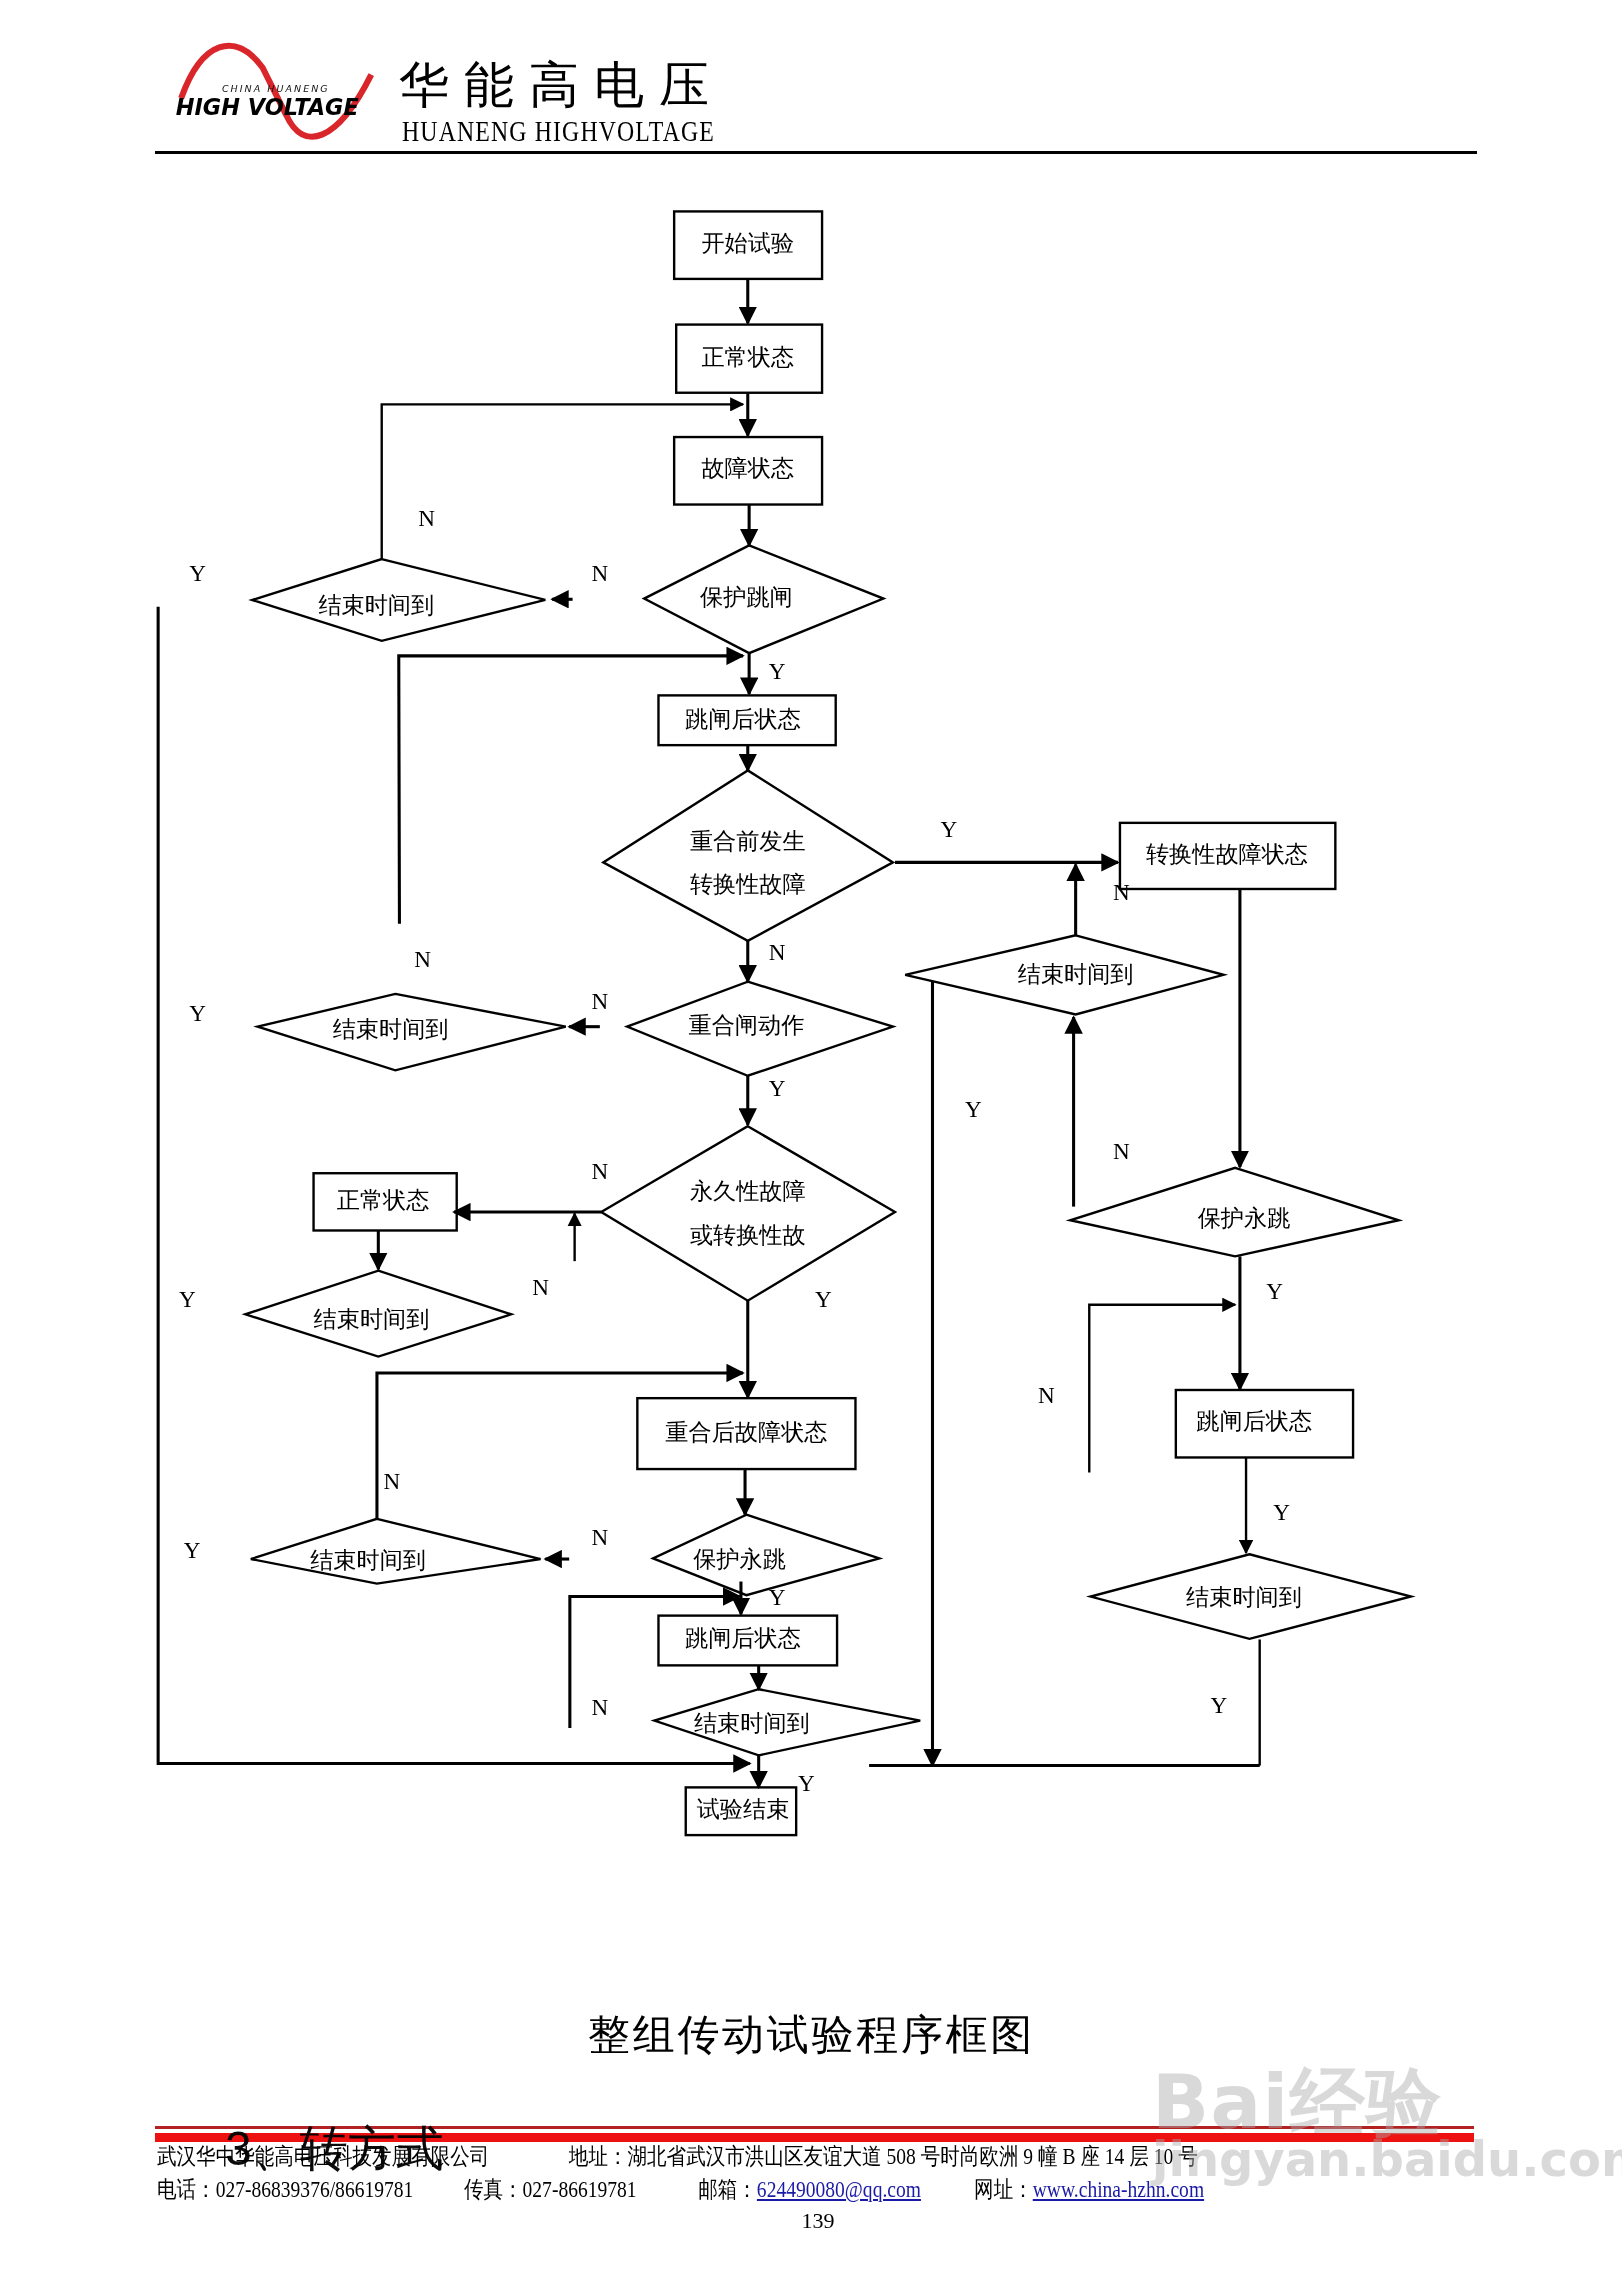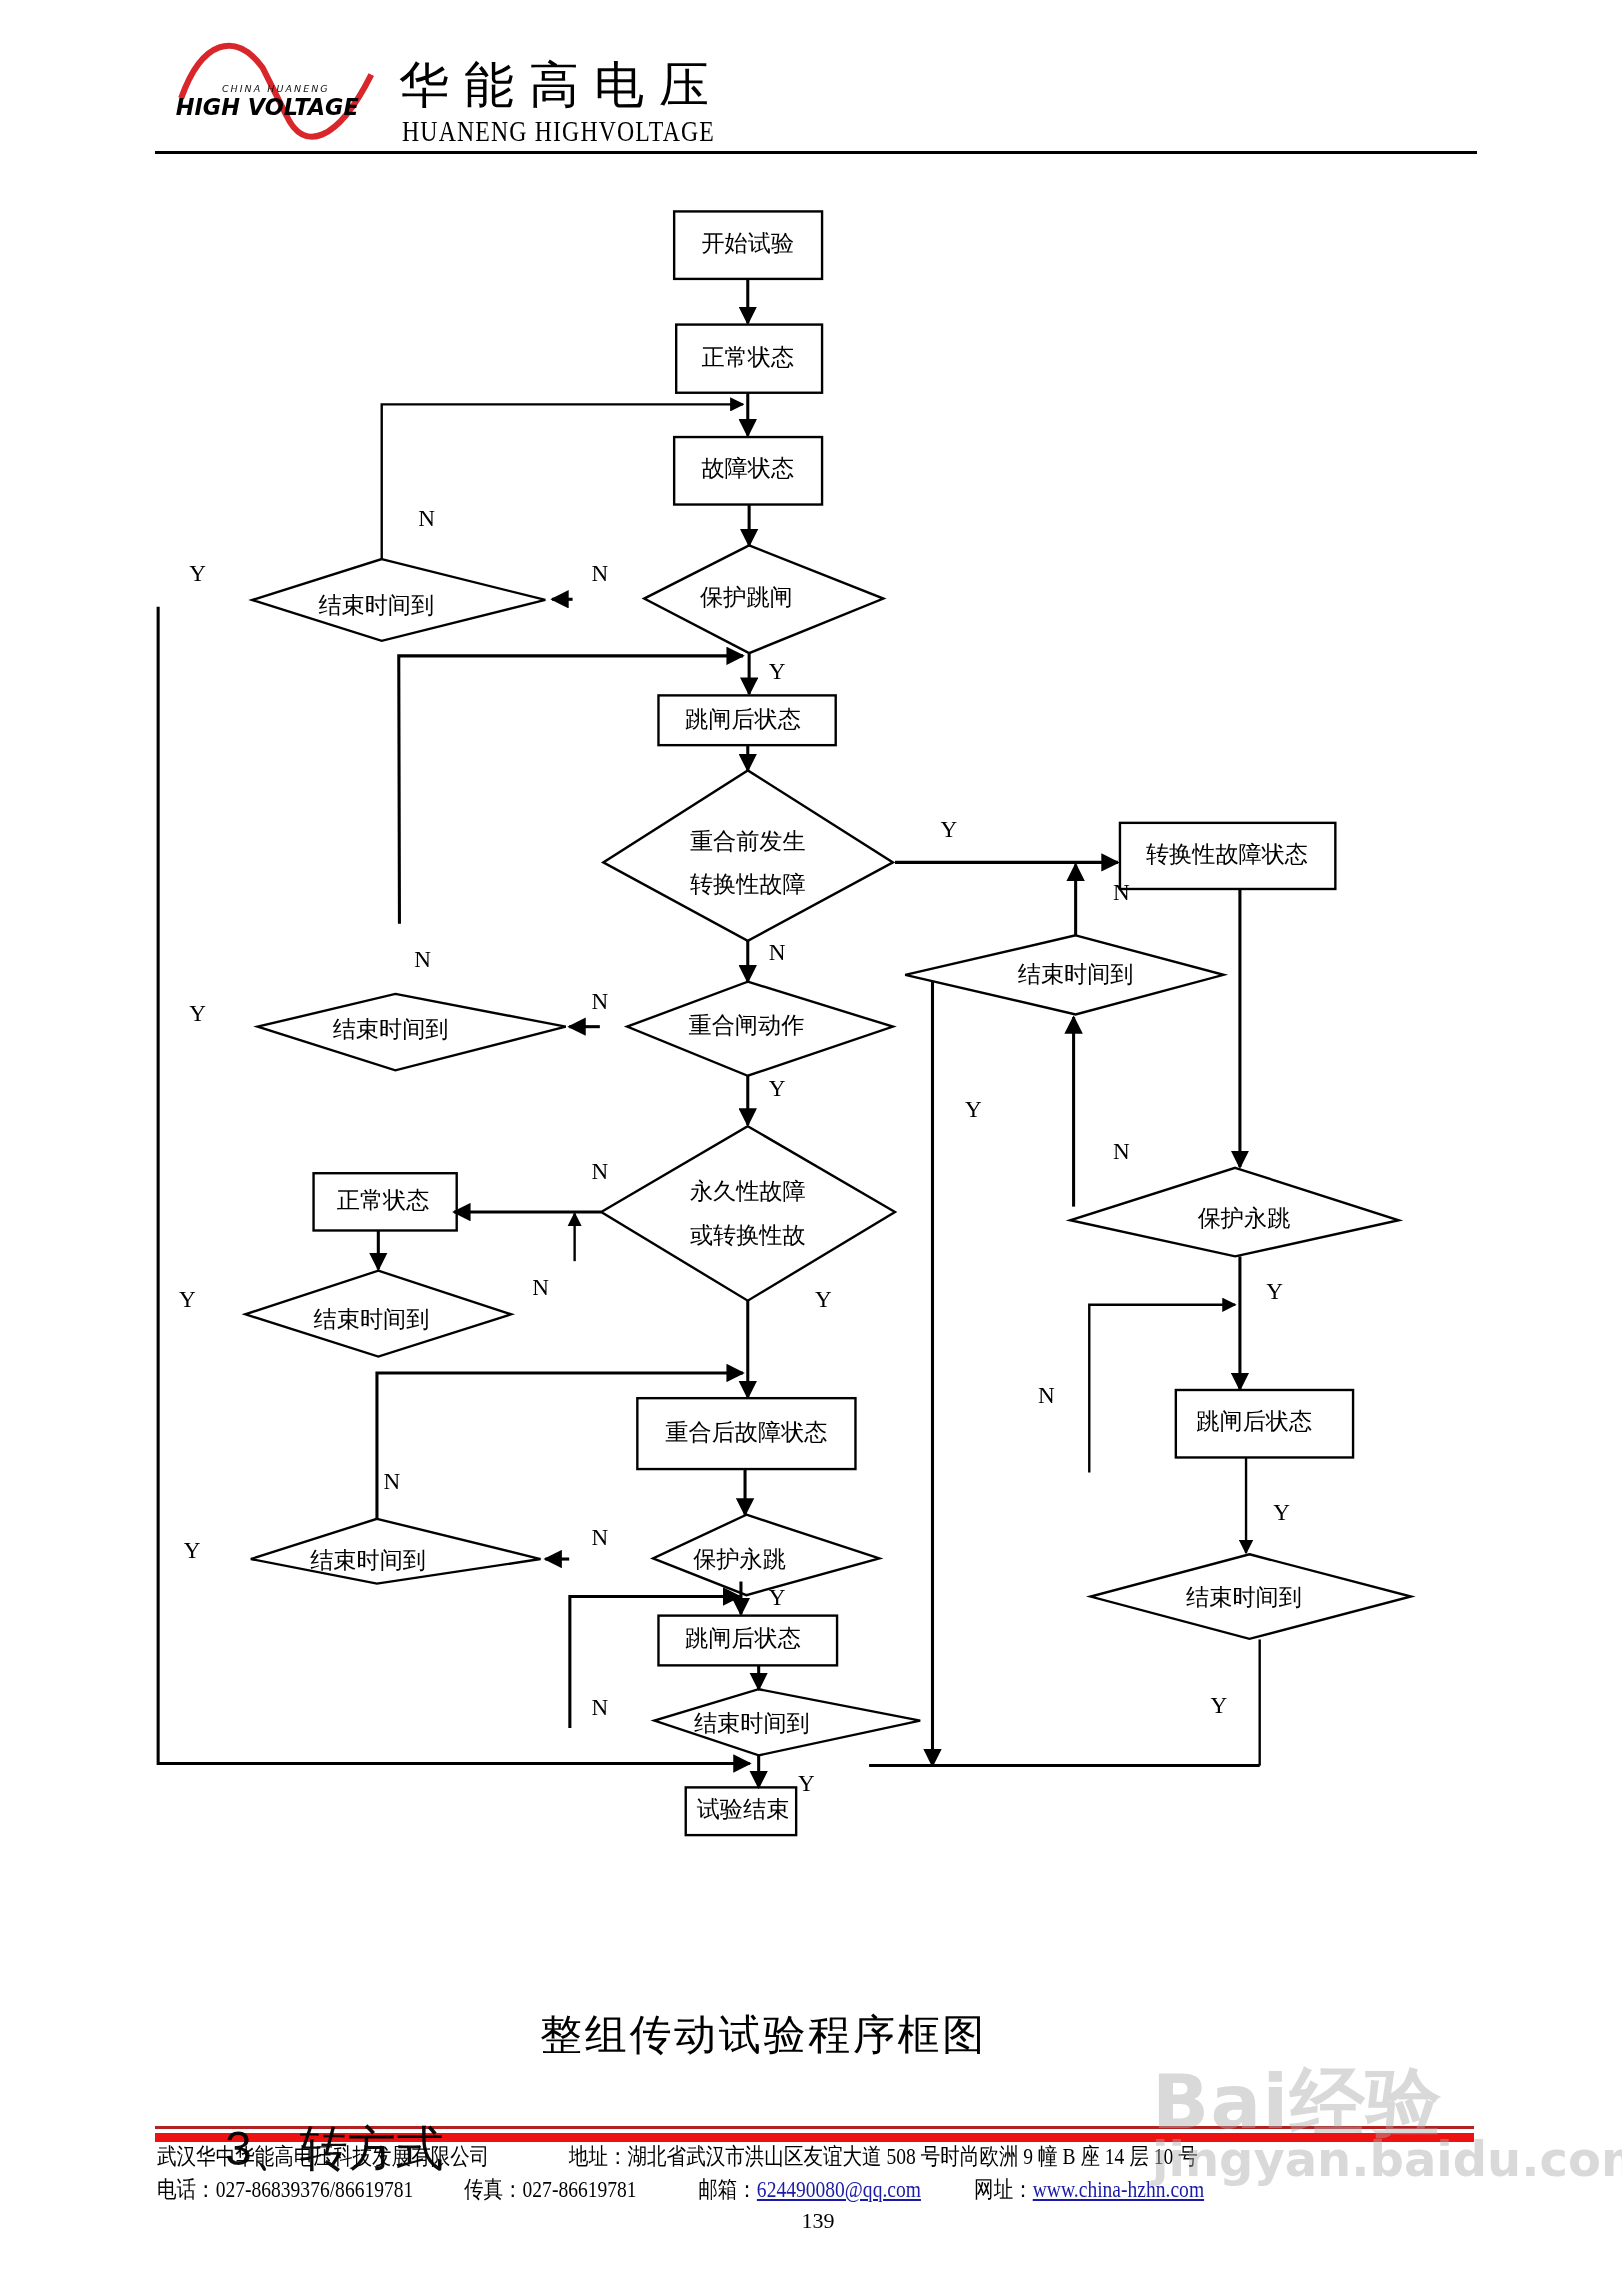--- a/index.html
+++ b/index.html
@@ -10,21 +10,21 @@
   .logo-small { font-family:"DejaVu Sans", sans-serif; font-style:italic; font-size:14px; letter-spacing:3px; fill:#111; }
   .logo-big { font-family:"DejaVu Sans", sans-serif; font-weight:bold; font-style:italic; font-size:33px; fill:#000; }
   #brand-cn { left:399px; top:60px; font-family:"DejaVu Serif", serif; font-size:50px; letter-spacing:15px; line-height:1; }
   #brand-en { left:402px; top:117px; font-family:"Liberation Serif", serif; font-size:29px; letter-spacing:1.4px; transform:scaleX(0.82); transform-origin:left top; line-height:1; }
   #flow { left:0; top:0; }
   .shape { fill:none; stroke:#000; stroke-width:3.5; }
   .conn { fill:none; stroke:#000; stroke-width:4.5; }
   .conn-thin { fill:none; stroke:#000; stroke-width:3.5; }
   .node-text { font-family:"DejaVu Serif", serif; font-size:34px; fill:#000; text-anchor:middle; dominant-baseline:middle; }
   .yn { font-family:"Liberation Serif", serif; font-size:34px; fill:#000; text-anchor:middle; dominant-baseline:middle; }
-  #diagram-title { left:0; width:1527px; top:2007px; text-align:center; font-family:"DejaVu Sans", sans-serif; font-size:42px; letter-spacing:2.7px; }
+  #diagram-title { left:0; width:1527px; top:2007px; text-align:center; font-family:"DejaVu Sans", sans-serif; font-size:42px; letter-spacing:2.7px;padding-left:48px; }
   #footer-rule-thin { left:155px; top:2126px; width:1319px; height:3.4px; background:#b22222; }
   #footer-rule-thick { left:155px; top:2133px; width:1319px; height:8.9px; background:#ee1111; }
   .footer-line { font-family:"Liberation Serif", serif; font-size:23px; white-space:nowrap; line-height:1; transform:scaleX(0.85); transform-origin:left top; }
   .footer-link { color:#1a1aa6; text-decoration:underline; }
   #overlay-text { left:225px; top:2125px; font-family:Liberation Sans, sans-serif; font-size:48px; line-height:1; opacity:0.95; }
   #page-number { left:0; width:1636px; top:2208px; text-align:center; font-family:"Liberation Serif", serif; font-size:22px; }
   #watermark { left:1152px; top:2065px; color:rgba(170,170,170,0.45); font-family:"DejaVu Sans", sans-serif; font-weight:bold; line-height:1; pointer-events:none; }
   #watermark .wm1 { font-size:75px; letter-spacing:1.4px; }
   #watermark .wm2 { font-size:48px; margin-top:-5.5px; }
 </style>

